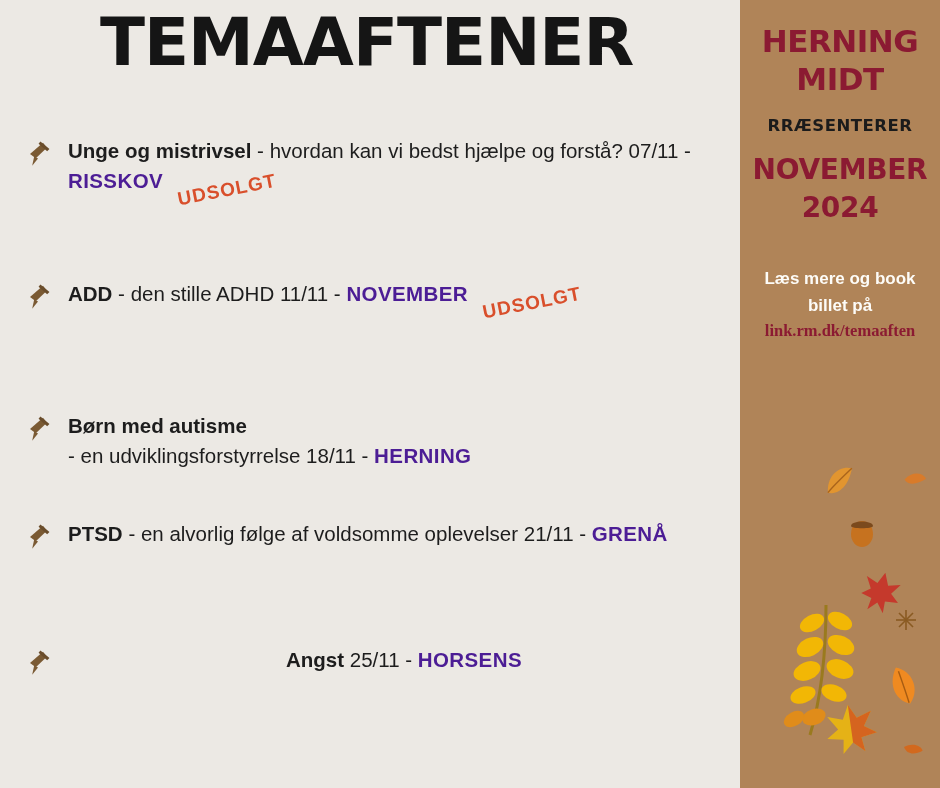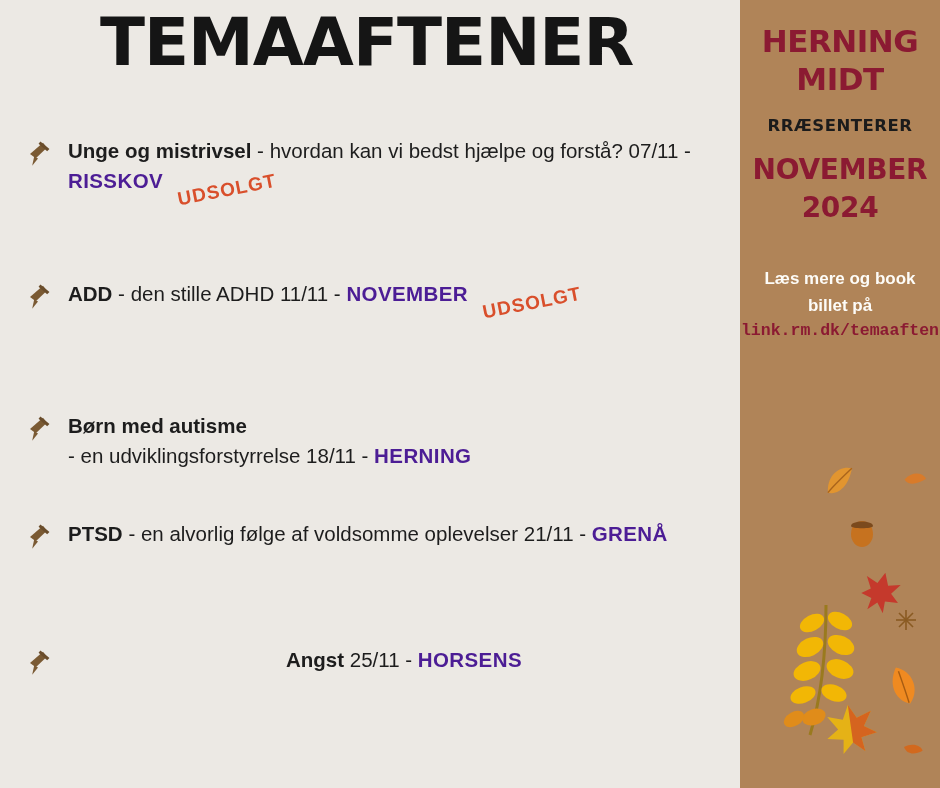--- a/index.html
+++ b/index.html
@@ -137,21 +137,21 @@
     margin-top: 38px;
     font-family: "Liberation Sans", sans-serif;
     font-size: 17px;
     line-height: 27px;
     color: #fdfcf8;
     font-weight: bold;
   }
   .book-link {
     display: block;
     margin-top: 2px;
-    font-family: Liberation Mono, monospace;
+    font-family: Liberation Serif, serif;
     font-size: 16.5px;
     color: #8b1a32;
     font-weight: bold;
     text-decoration: none;
   }
   .leaves {
     position: absolute;
     left: 0;
     top: 440px;
     width: 200px;

